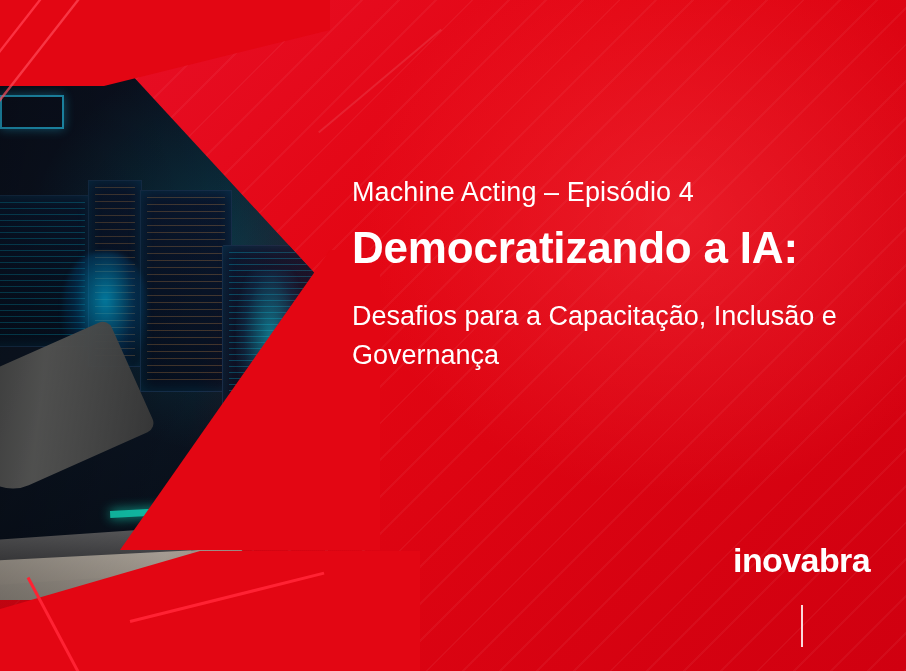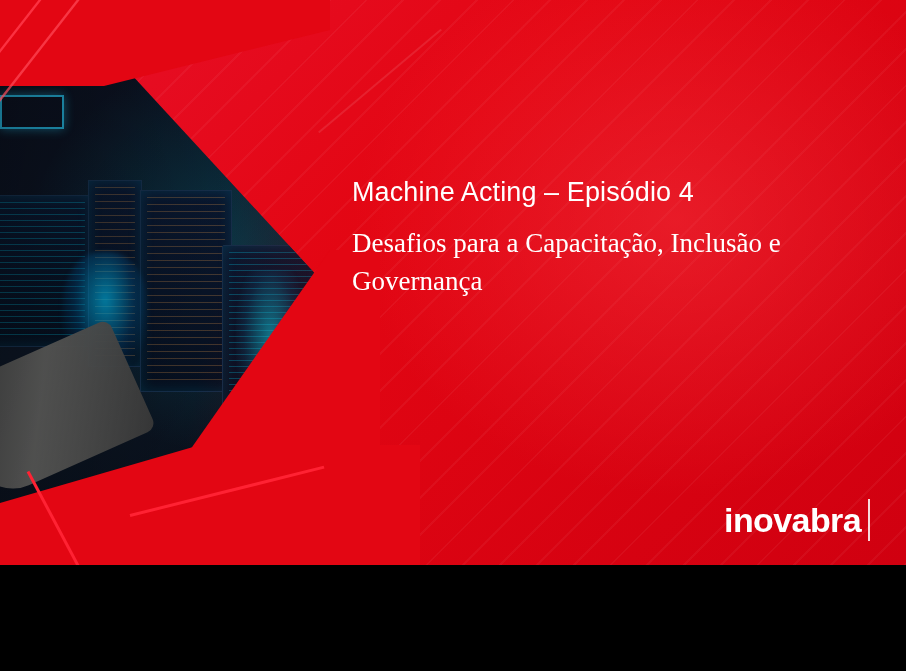--- a/index.html
+++ b/index.html
@@ -3,21 +3,21 @@
 <meta charset="utf-8">
 <style>
   html, body {
     margin: 0;
     padding: 0;
     background: #000;
   }
   .banner {
     position: relative;
     width: 906px;
-    height: 565px;
+    height: 671px;
     overflow: hidden;
     background: #e30613;
     font-family: "Liberation Sans", sans-serif;
   }
 
   
   .bg-base {
     position: absolute;
     inset: 0;
     background: linear-gradient(135deg, #e8102a 0%, #e30613 40%, #d00010 100%);
@@ -271,32 +271,32 @@
     font-size: 44px;
     font-weight: 700;
     line-height: 1.26;
     margin: 0 0 8px 0;
     letter-spacing: -0.2px;
   }
   .subhead {
     font-size: 27px;
     font-weight: 400;
     line-height: 1.42;
-    margin: 14px 0 0 0;
-    font-family: Liberation Serif, serif;
+    margin: 22px 0 0 0;
   }
 
   
   .logo-lockup {
     position: absolute;
     right: 36px;
     bottom: 24px;
     display: flex;
     align-items: center;
-    gap: 7px;
+    gap: 28px;
+    flex-direction: column;
   }
   .inovabra {
     font-size: 34px;
     font-weight: 700;
     color: #ffffff;
     letter-spacing: -0.6px;
     line-height: 1;
   }
   .logo-divider {
     width: 2px;
@@ -361,20 +361,21 @@
   <div class="shard shard-top"></div>
   <div class="shard-outline-1"></div>
   <div class="shard-outline-2"></div>
   <div class="shard-wedge"></div>
   <div class="shard-bottom"></div>
   <div class="shard-line line-a"></div>
   <div class="shard-line line-b"></div>
 
   <div class="text-block">
     <p class="eyebrow">Machine Acting – Episódio 4</p>
+    <h1 class="headline">Democratizando a IA:</h1>
     <p class="subhead">Desafios para a Capacitação, Inclusão e Governança</p>
   </div>
 
   <div class="logo-lockup">
     <div class="inovabra">inovabra</div>
     <div class="logo-divider"></div>
   </div>
 
 </div>
 

